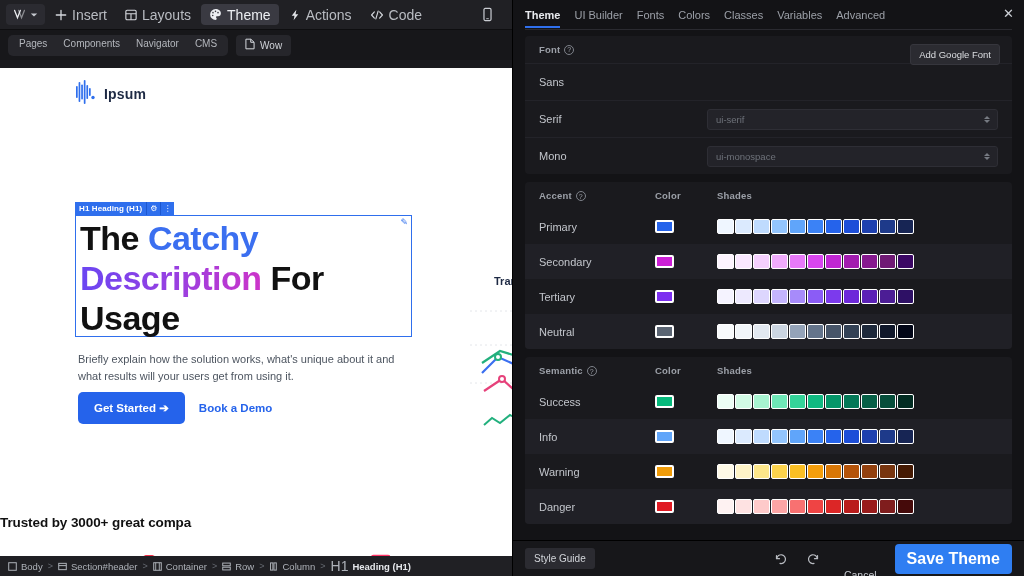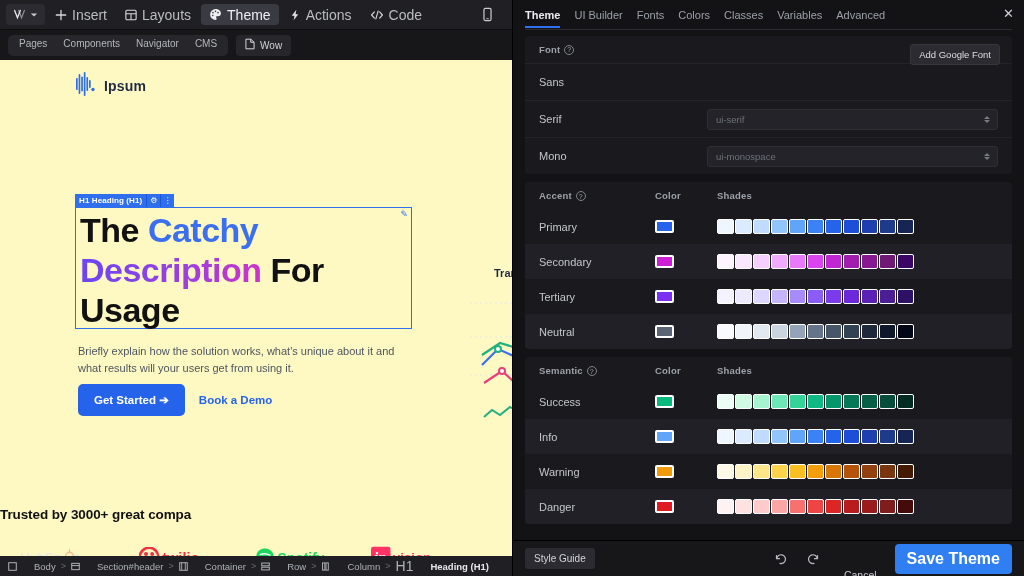--- a/index.html
+++ b/index.html
@@ -46,22 +46,22 @@
     font-size: 10px; color: #b4b7bd; padding: 0 8px; height: 17px;
     display: flex; align-items: center; border-radius: 3px; white-space: nowrap;
   }
   .pagetab {
     display: flex; align-items: center; gap: 5px; background: #26262b;
     border-radius: 4px; height: 21px; padding: 0 9px; font-size: 10px; color: #cfd2d8;
   }
 
   
   .canvas {
-    position: absolute; left: 0; top: 60px; width: 512px; height: 496px;
-    background: #fef9c3; overflow: hidden;
+    position: absolute; left: 0; top: 68px; width: 512px; height: 496px;
+    background: #ffffff; overflow: hidden;
   }
   .site-logo { position: absolute; left: 76px; top: 12px; display: flex; align-items: center; gap: 7px; }
   .site-logo-text { font-size: 14px; font-weight: bold; color: #1e2a44; letter-spacing: .2px; }
 
   .sel-badge {
     position: absolute; left: 75px; top: 134px; display: flex; align-items: stretch;
     height: 13px; font-size: 8px; z-index: 5;
   }
   .sel-badge .lab {
     background: #2f6fed; color: #fff; padding: 0 4px; display: flex; align-items: center;
@@ -113,21 +113,21 @@
     position: absolute; left: 494px; top: 207px; font-size: 11px; font-weight: bold;
     color: #1e2a44; white-space: nowrap;
   }
 
   
   .breadcrumb {
     position: absolute; left: 0; top: 556px; width: 512px; height: 20px;
     background: #202024; display: flex; align-items: center; gap: 5px;
     padding: 0 8px; font-size: 9.5px; color: #aeb2b9; overflow: hidden; white-space: nowrap;
   }
-  .bc-item { display: flex; align-items: center; gap: 17px; }
+  .bc-item { display: flex; align-items: center; gap: 4px; }
   .bc-sep { color: #666a72; font-size: 9px; }
   .bc-item.last { color: #e6e8ec; }
   .bc-item.last b { font-weight: bold; }
 
   
   .panel {
     position: absolute; right: 0; top: 0; width: 512px; height: 576px;
     background: #131316; border-left: 1px solid #000;
     display: flex; flex-direction: column;
   }

